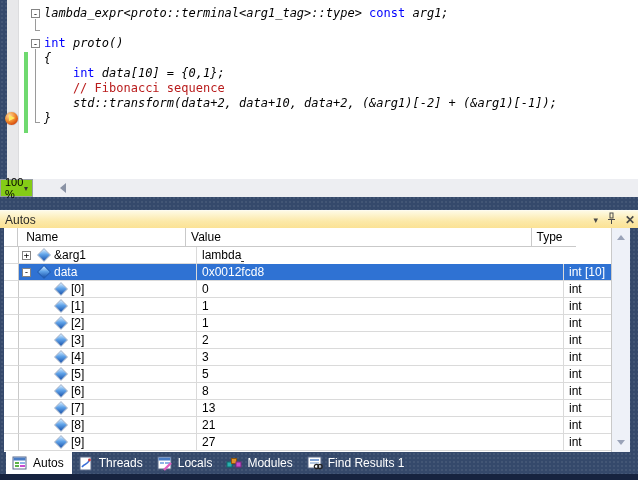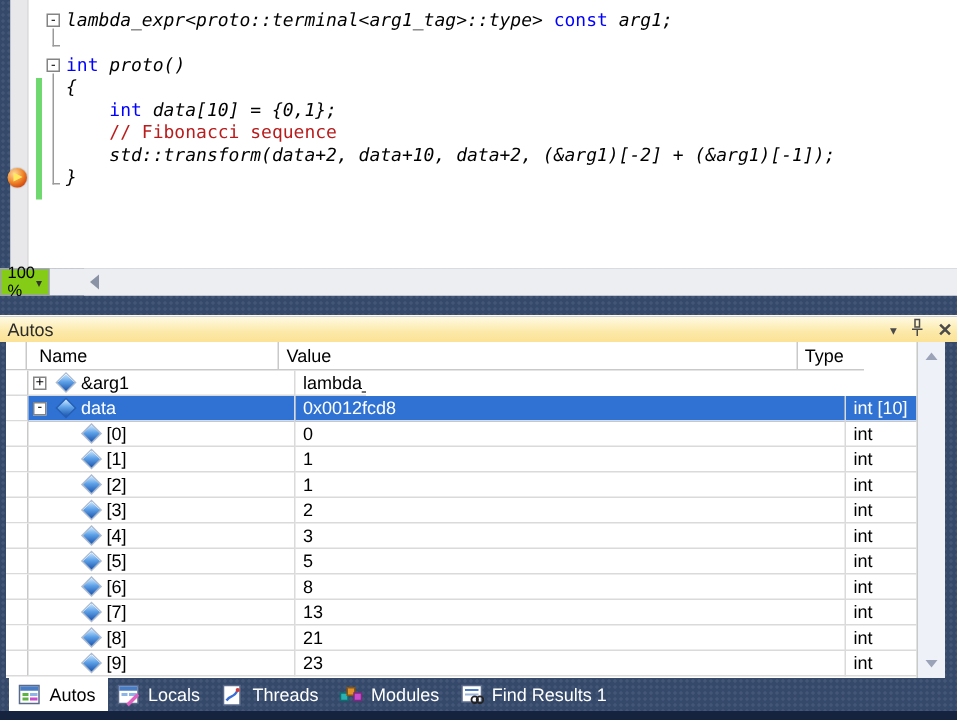--- a/index.html
+++ b/index.html
@@ -260,21 +260,21 @@
             </div>
             <div class="gcell c-value">21</div>
             <div class="gcell c-type">int</div>
           </div>
           <div class="grow lvl1">
             <div class="gcell c-margin"></div>
             <div class="gcell c-name">
               <span class="diamond"></span>
               <span class="name-text">[9]</span>
             </div>
-            <div class="gcell c-value">23</div>
+            <div class="gcell c-value">27</div>
             <div class="gcell c-type">int</div>
           </div>
         </div>
       <div class="vscroll">
         <div class="vs-up"></div>
         <div class="vs-down"></div>
       </div>
     </div>
   </div>
 
@@ -288,42 +288,42 @@
             <rect x="8" y="6" width="5" height="2" fill="#8fb5e6"></rect>
             <rect x="3" y="9" width="4" height="2" fill="#5cb344"></rect>
             <rect x="8" y="9" width="5" height="2" fill="#c94ccf"></rect>
           </svg>
         </span>
         <span>Autos</span>
       </div>
       <div class="tab">
         <span>
           <svg width="16" height="15" viewBox="0 0 16 15">
+            <rect x="2" y="1" width="11" height="13" fill="#fff" stroke="#5a6a8a"></rect>
+            <path d="M4 11 C7 6.5, 8.5 10, 11.5 4" stroke="#3a6fd8" stroke-width="1.6" fill="none"></path>
+            <circle cx="11.5" cy="4" r="1.4" fill="#d23b3b"></circle>
+          </svg>
+        </span>
+        <span>Threads</span>
+      </div>
+      <div class="tab">
+        <span>
+          <svg width="16" height="15" viewBox="0 0 16 15">
             <rect x="1" y="1" width="13" height="12" fill="#fff" stroke="#5a6a8a"></rect>
             <rect x="1.5" y="1.5" width="12" height="3" fill="#4a7cc4"></rect>
             <rect x="3" y="6" width="4" height="2" fill="#8fb5e6"></rect>
             <rect x="8" y="6" width="5" height="2" fill="#8fb5e6"></rect>
             <line x1="7" y1="14" x2="14" y2="7" stroke="#e060c0" stroke-width="2.4"></line>
           </svg>
         </span>
         <span>Locals</span>
       </div>
       <div class="tab">
         <span>
           <svg width="16" height="15" viewBox="0 0 16 15">
-            <rect x="2" y="1" width="11" height="13" fill="#fff" stroke="#5a6a8a"></rect>
-            <path d="M4 11 C7 6.5, 8.5 10, 11.5 4" stroke="#3a6fd8" stroke-width="1.6" fill="none"></path>
-            <circle cx="11.5" cy="4" r="1.4" fill="#d23b3b"></circle>
-          </svg>
-        </span>
-        <span>Threads</span>
-      </div>
-      <div class="tab">
-        <span>
-          <svg width="16" height="15" viewBox="0 0 16 15">
             <rect x="1" y="6" width="5" height="5" fill="#2ab0b0" stroke="#0e6d6d"></rect>
             <rect x="5.5" y="2.5" width="5" height="5" fill="#e0922a" stroke="#8a5510"></rect>
             <rect x="10" y="6" width="5" height="5" fill="#c94ccf" stroke="#7c2a80"></rect>
           </svg>
         </span>
         <span>Modules</span>
       </div>
       <div class="tab">
         <span>
           <svg width="16" height="15" viewBox="0 0 16 15">

